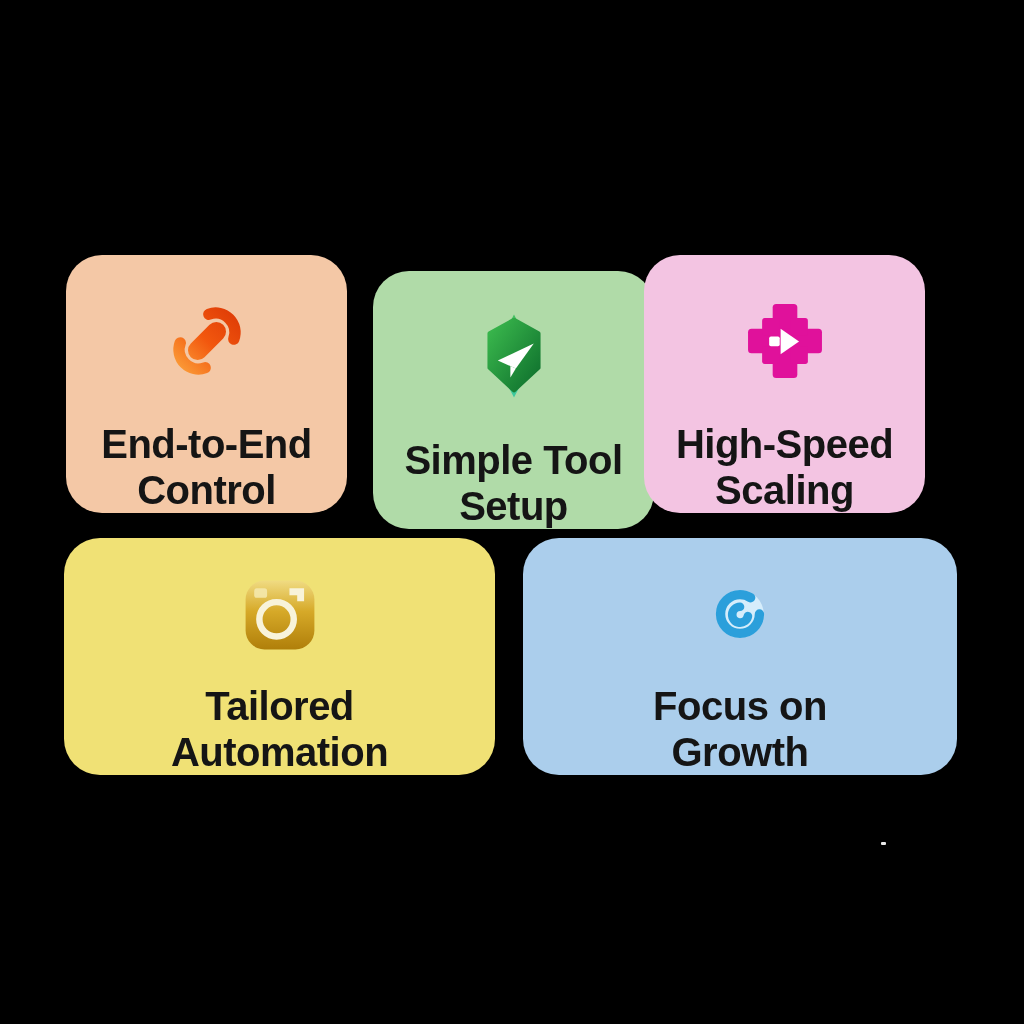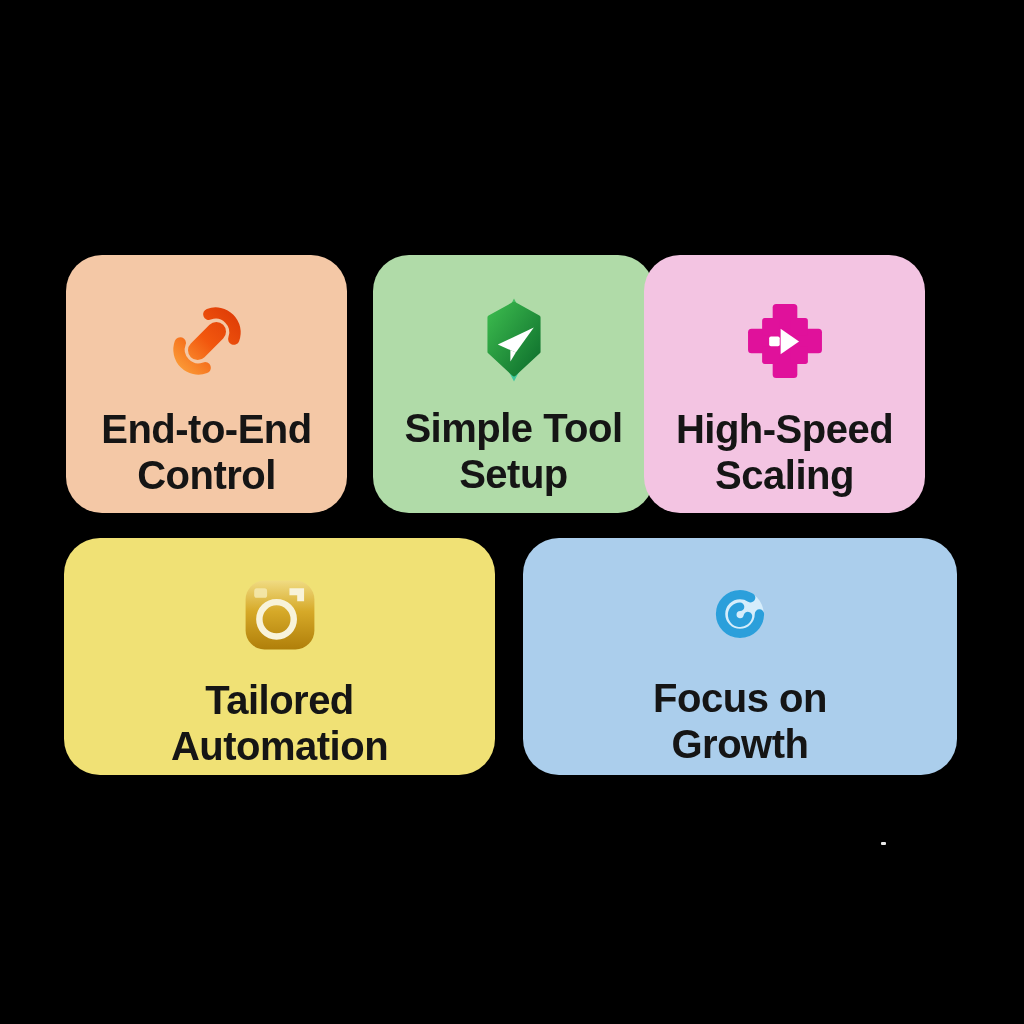--- a/index.html
+++ b/index.html
@@ -5,20 +5,21 @@
   html,body{margin:0;padding:0;}
   body{width:1024px;height:1024px;background:#000;overflow:hidden;}
   .canvas{position:relative;width:1024px;height:1024px;background:#000;}
   .card{
     position:absolute;
     border-radius:36px;
     display:flex;
     flex-direction:column;
     align-items:center;
     box-sizing:border-box;
+    justify-content:space-between;
   }
   .icon-wrap{flex:0 0 auto;}
   .icon-wrap svg{display:block;width:100%;height:100%;}
   .card-title{
     font-family:"Liberation Sans", sans-serif;
     font-weight:700;
     font-size:40px;
     line-height:46px;
     letter-spacing:-0.5px;
     color:#151515;
@@ -50,21 +51,21 @@
           <rect x="39" y="24" width="22" height="52" rx="11" fill="url(#gradOrange)"></rect>
           <path d="M30 27 A22 22 0 0 1 70 27" fill="none" stroke="url(#gradOrange)" stroke-width="13" stroke-linecap="round"></path>
           <path d="M30 73 A22 22 0 0 0 70 73" fill="none" stroke="url(#gradOrange)" stroke-width="13" stroke-linecap="round"></path>
         </g>
       </svg>
     </div>
     <div class="card-title">End-to-End
 Control</div>
   </div>
 
-  <div class="card" style="left: 373px; top: 255px; width: 281px; height: 258px; padding-top: 40px; background: rgb(176, 219, 168);">
+  <div class="card" style="left: 373px; top: 271px; width: 281px; height: 258px; padding-top: 40px; background: rgb(176, 219, 168);">
     <div class="icon-wrap" style="width:90px;height:90px;margin-bottom:20px;">
       <svg viewBox="0 0 100 100">
         <defs>
           <linearGradient id="gradTeal" x1="0" y1="0" x2="0" y2="1">
             <stop offset="0%" stop-color="#45c161"></stop>
             <stop offset="100%" stop-color="#3ec9a0"></stop>
           </linearGradient>
           <linearGradient id="gradGreen" x1="0" y1="0" x2="1" y2="1">
             <stop offset="0%" stop-color="#3cbb4e"></stop>
             <stop offset="100%" stop-color="#0d6d2c"></stop>

